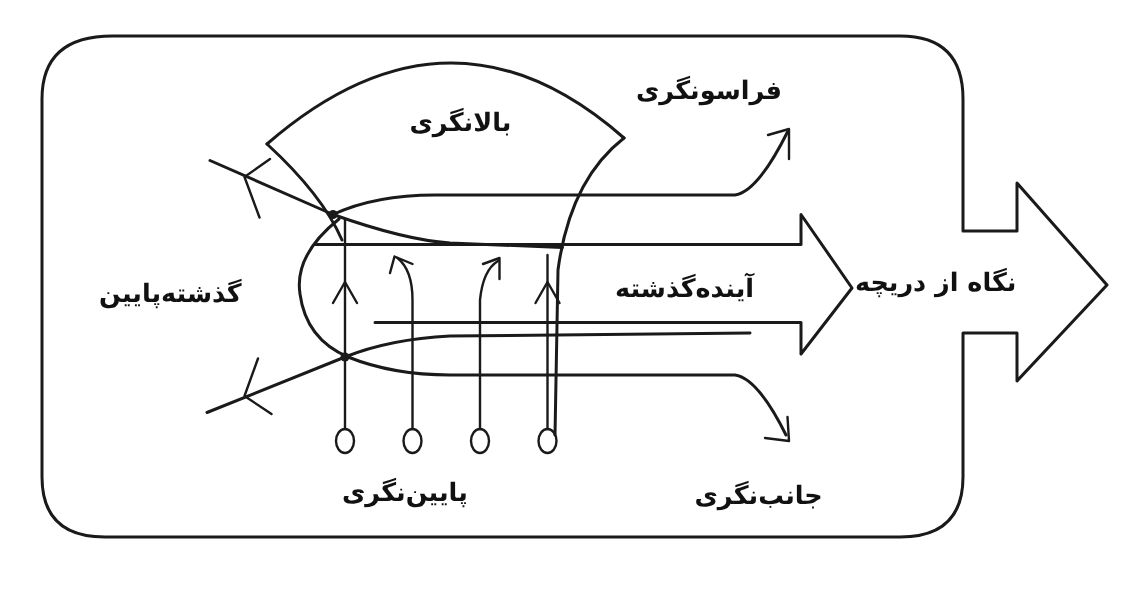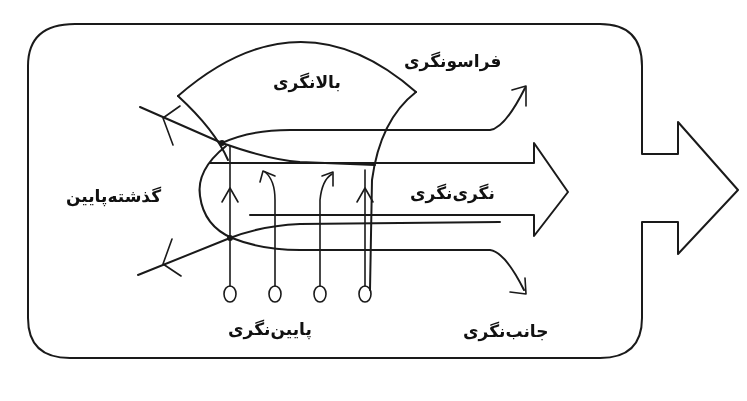--- a/index.html
+++ b/index.html
@@ -80,18 +80,19 @@
       <path class="ln-thin" d="M 365 286 L 365 170"></path>
       <path class="ln-thin" d="M 357 202 L 365 188 L 373 202"></path>
       <ellipse class="ln-thin" cx="365" cy="294" rx="6" ry="8"></ellipse>
     </g>
 
     <circle cx="222" cy="143" r="3" fill="#1a1a1a"></circle>
     <circle cx="230" cy="238" r="3" fill="#1a1a1a"></circle>
   </svg>
 
   <div class="label" style="left:273px; top:74px;">بالانگری</div>
-  <div class="label" style="left:404px; top:53px;">فراسونگری</div>
+  <div class="label" style="left:424px; top:53px;">فراسونگری</div>
   <div class="label" style="left:66px; top:188px;">گذشته‌پایین</div>
-  <div class="label" style="left:410px; top:185px;">نگری‌نگری</div>
+  <div class="label" style="left:410px; top:185px;">آینده‌گذشته</div>
+  <div class="label" style="left:570px; top:181px;">نگاه از دریچه</div>
   <div class="label" style="left:228px; top:321px;text-align:right;">پایین‌نگری</div>
   <div class="label" style="left:463px; top:323px;">جانب‌نگری</div>
 </div>
 
 </body></html>

